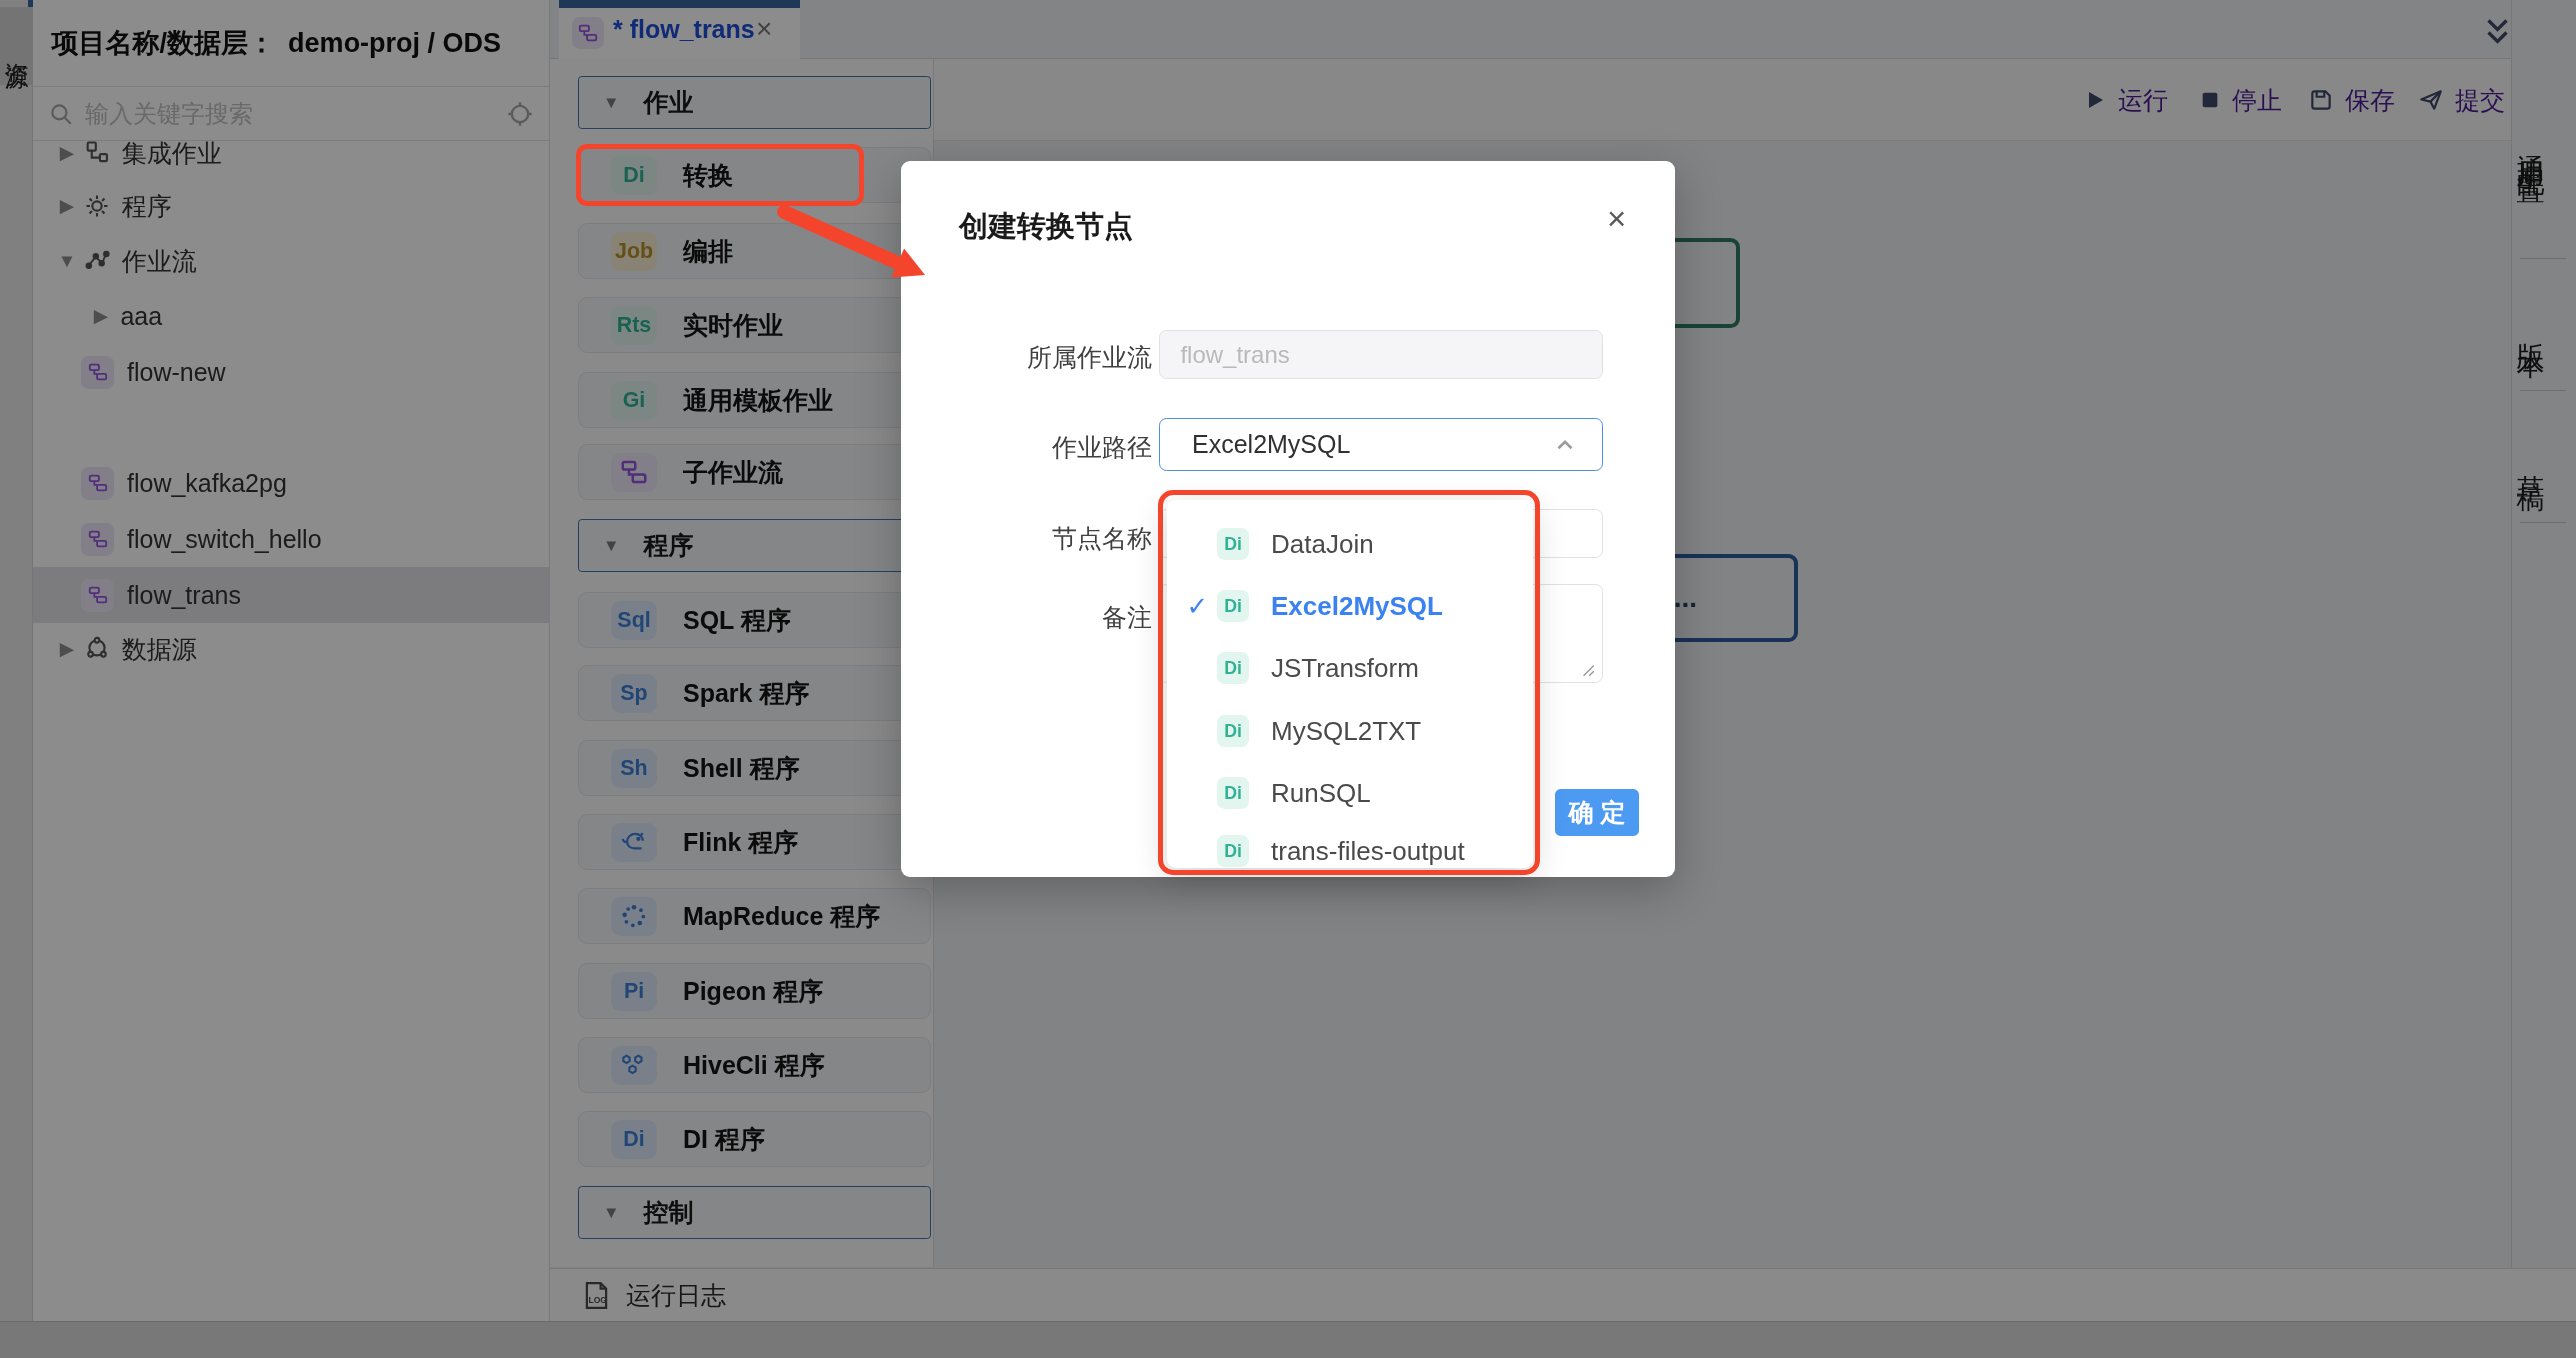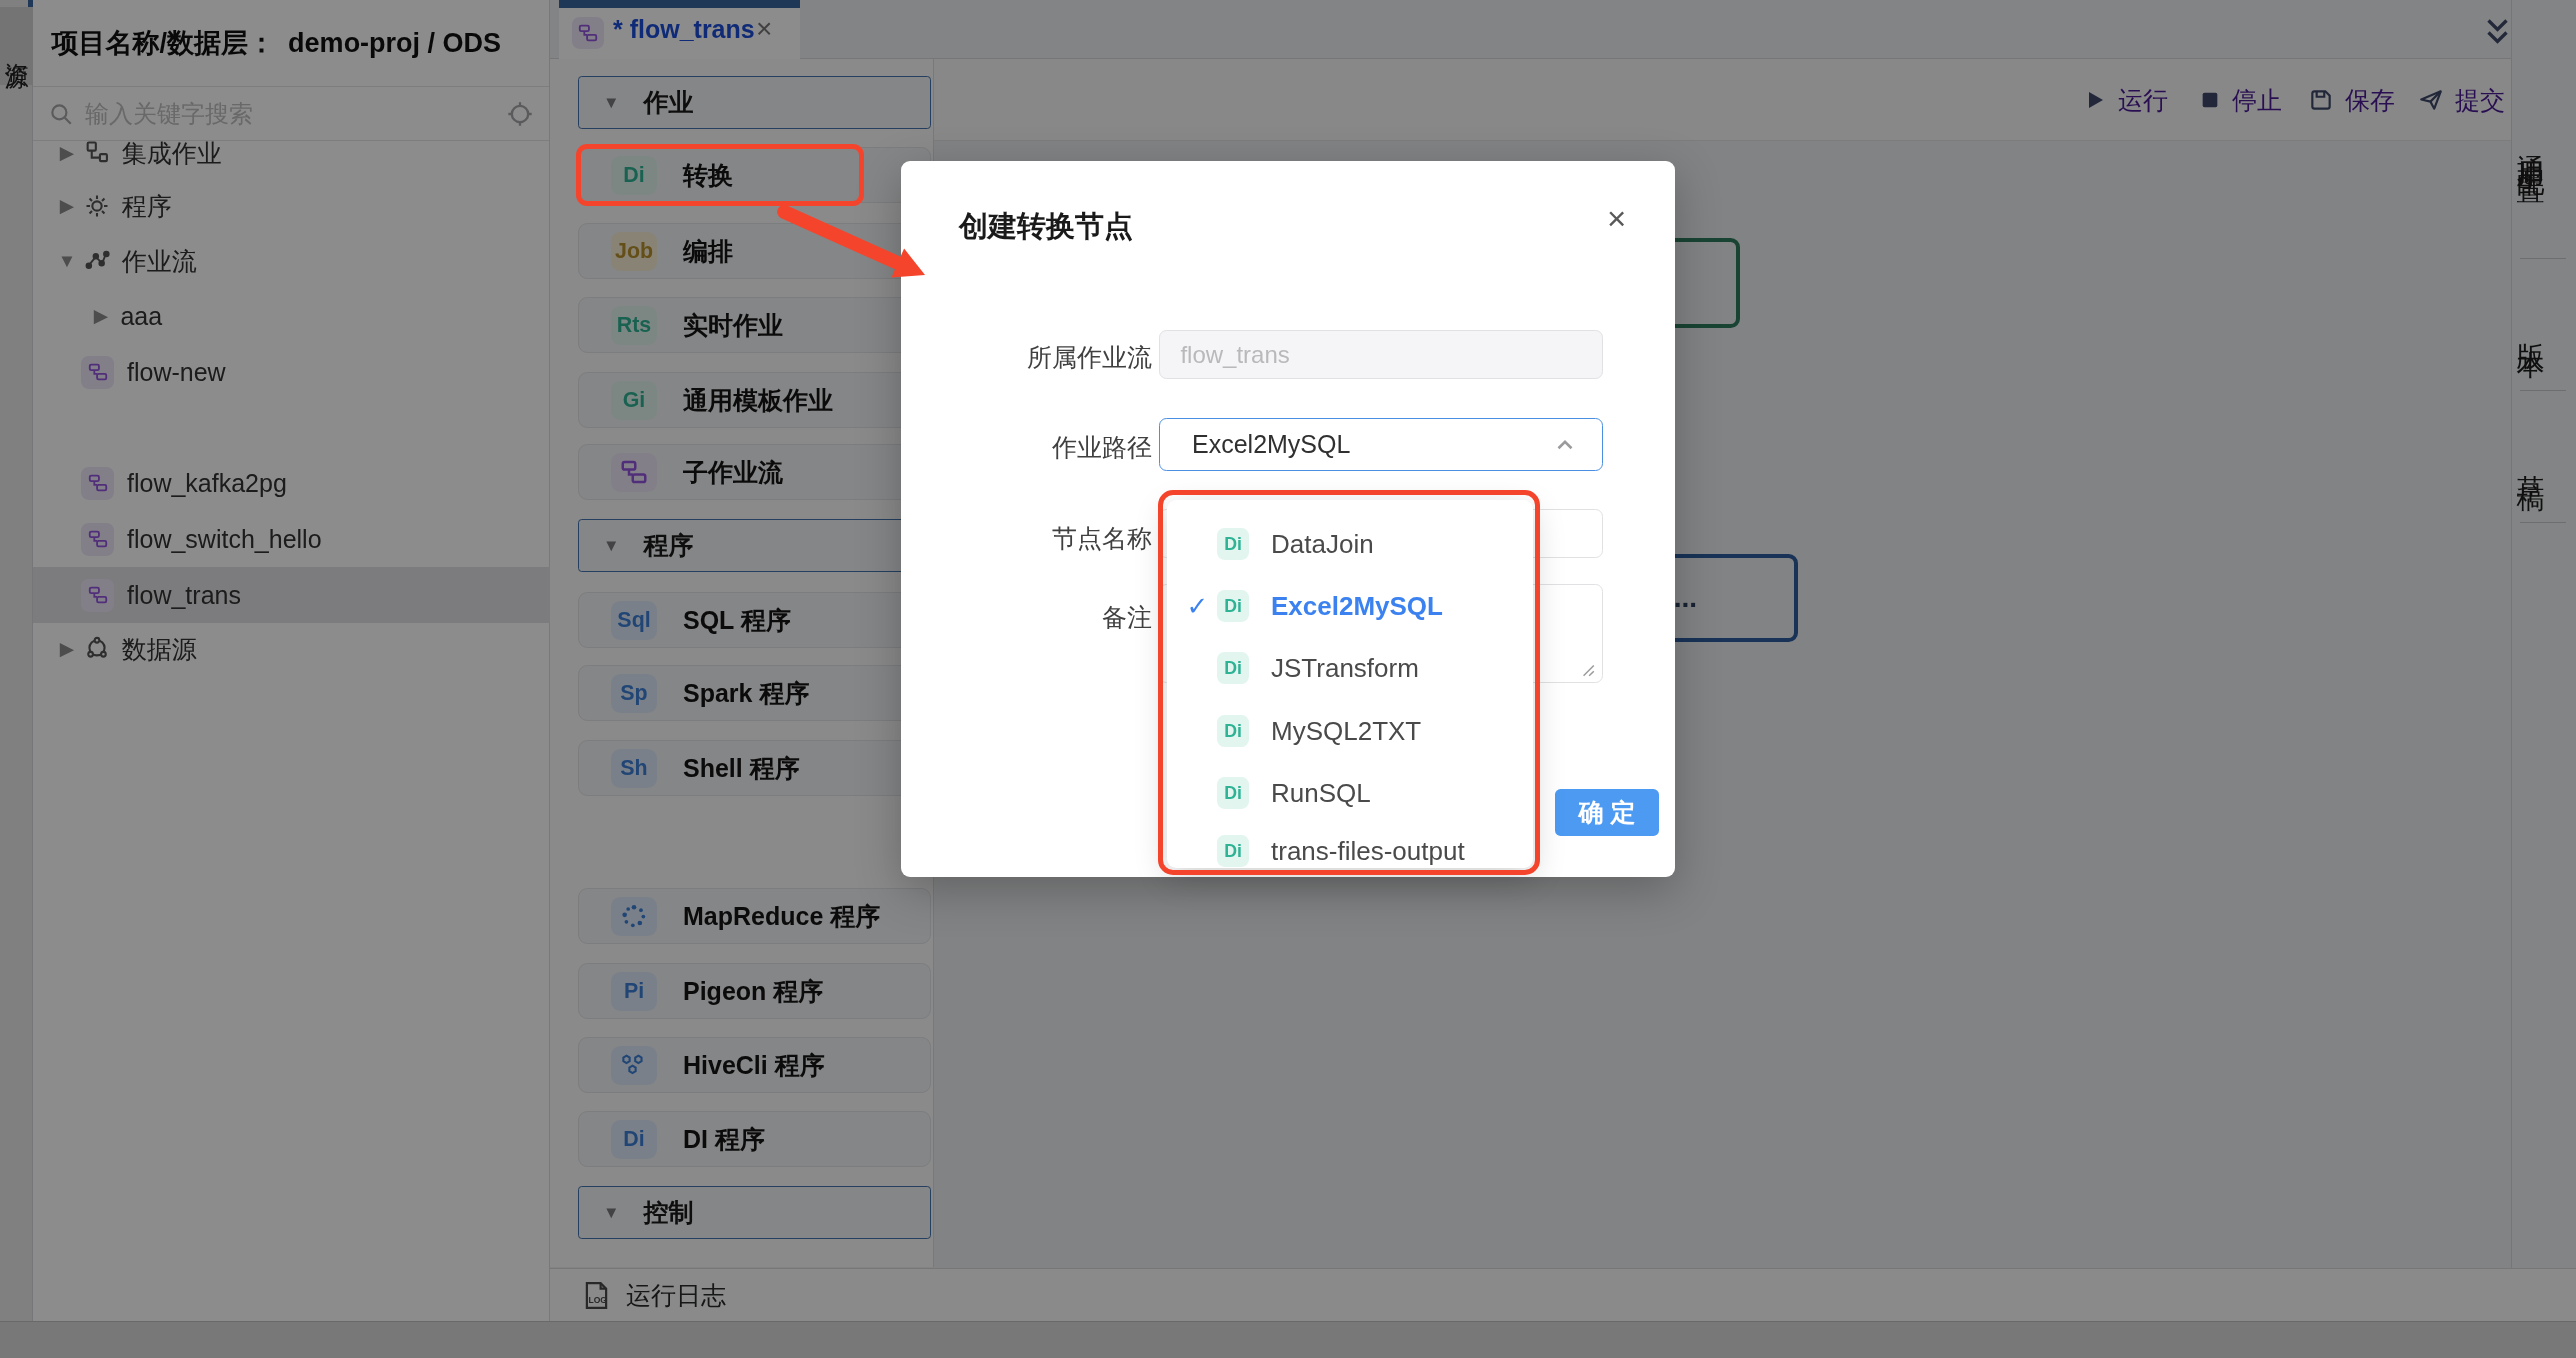--- a/index.html
+++ b/index.html
@@ -80,21 +80,21 @@
            box-shadow:0 13px 45px rgba(0,0,0,0.25); }
   .m-title { left:58px; top:46px; font-size:29px; font-weight:600; color:#1a1a1a; }
   .m-close { left:706px; top:41px; font-size:33px; color:#595959; cursor:pointer; line-height:1; }
   .m-label { font-size:25px; color:#404040; text-align:right; width:158px; left:93px; }
   .m-input { left:258px; width:444px; height:49px; border:0.9px solid #e1e1e4; border-radius:7.4px; background:#fff; font-size:24px; color:#333;
              display:flex; align-items:center; padding-left:20.4px; }
   .m-input.disabled { background:#f5f5f7; color:#b9b9bc; }
   .m-select { left:258px; width:444px; height:53px; border:1.9px solid #4a90e2; border-radius:7.4px; background:#fff;
               display:flex; align-items:center; padding-left:32px; font-size:25px; color:#303030; cursor:pointer; }
   .m-textarea { left:258px; width:444px; height:99px; border:0.9px solid #e1e1e4; border-radius:7.4px; background:#fff; }
-  .ok-btn { left:654px; top:628px; width:104px; height:47px; background:#4d9af2; border:none; border-radius:5.6px;
+  .ok-btn { left:654px; top:628px; width:84px; height:47px; background:#4d9af2; border:none; border-radius:5.6px;
             color:#fff; font-size:25px; font-weight:700; cursor:pointer; font-family:inherit; }
 
   
   .dropdown { left:1167px; top:500px; width:366px; height:368px; background:#fff; border-radius:9.3px; z-index:70;
               box-shadow:0 9.3px 33px rgba(0,0,0,0.18); }
   .dd-arrow { left:1227px; top:491px; width:18.6px; height:18.6px; background:#fff; transform:rotate(45deg); z-index:70; }
   .ditem { left:0; width:366px; height:58px; display:flex; align-items:center; cursor:pointer; }
   .ditem .check { width:39px; margin-left:11px; font-size:26px; color:#3b82f0; text-align:center; }
   .dbadge { width:32px; height:32px; border-radius:7.4px; background:#e2f6ef; color:#2fb394; font-size:17.7px; font-weight:700;
             display:flex; align-items:center; justify-content:center; margin-right:22px; }
@@ -338,20 +338,31 @@
     <span class="pbadge b-blue">Sql</span>
     <span class="plabel">SQL 程序</span>
   </div>
   <div class="abs pitem" style="top:665px;">
     <span class="pbadge b-blue">Sp</span>
     <span class="plabel">Spark 程序</span>
   </div>
   <div class="abs pitem" style="top:740px;">
     <span class="pbadge b-blue">Sh</span>
     <span class="plabel">Shell 程序</span>
+  </div>
+  <div class="abs pitem" style="top:814px;">
+    <span class="pbadge b-icon">
+      <svg width="30" height="30" viewBox="0 0 24 24" fill="none" stroke="#3c7fd6" stroke-width="1.8">
+          <path d="M19 11c0-3.3-2.6-5.5-6-5.5S6.5 8 6.5 11.5 9 17 12.5 17H18"></path>
+          <path d="M6.5 12c-2 .2-3.3-.8-3.5-2.5"></path>
+          <circle cx="15.5" cy="9.5" r="0.8" fill="#3c7fd6"></circle>
+          <path d="M17.5 6.5l1.5-1.5"></path>
+        </svg>
+    </span>
+    <span class="plabel">Flink 程序</span>
   </div>
   <div class="abs pitem" style="top:888px;">
     <span class="pbadge b-icon">
       <svg width="28" height="28" viewBox="0 0 24 24" fill="#3c7fd6">
           <circle cx="12" cy="4.5" r="2"></circle>
           <circle cx="18" cy="7" r="1.6"></circle>
           <circle cx="20" cy="12.5" r="1.6"></circle>
           <circle cx="17" cy="18" r="2"></circle>
           <circle cx="11" cy="20" r="1.6"></circle>
           <circle cx="5.5" cy="17" r="1.6"></circle>

